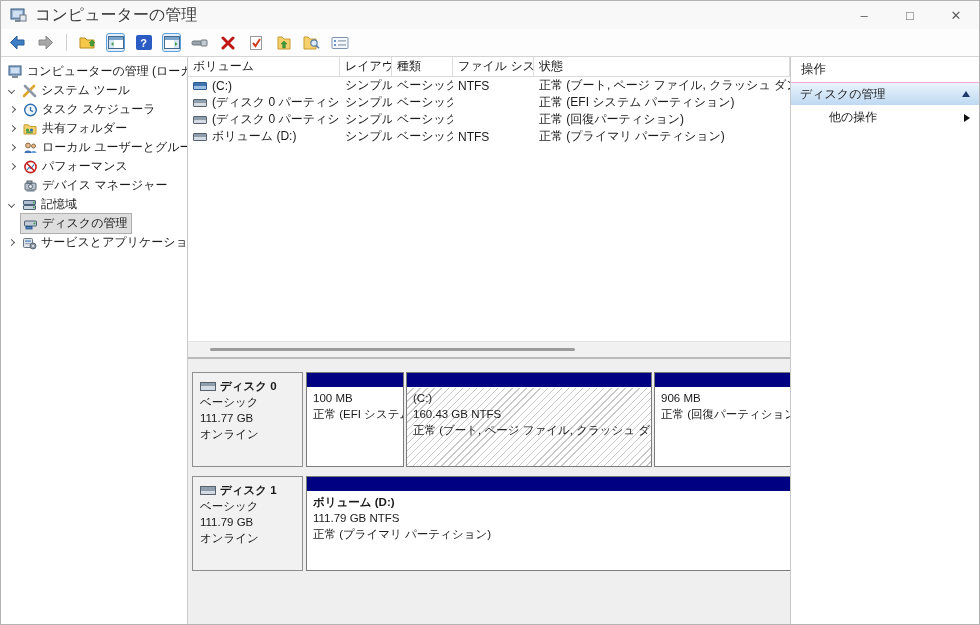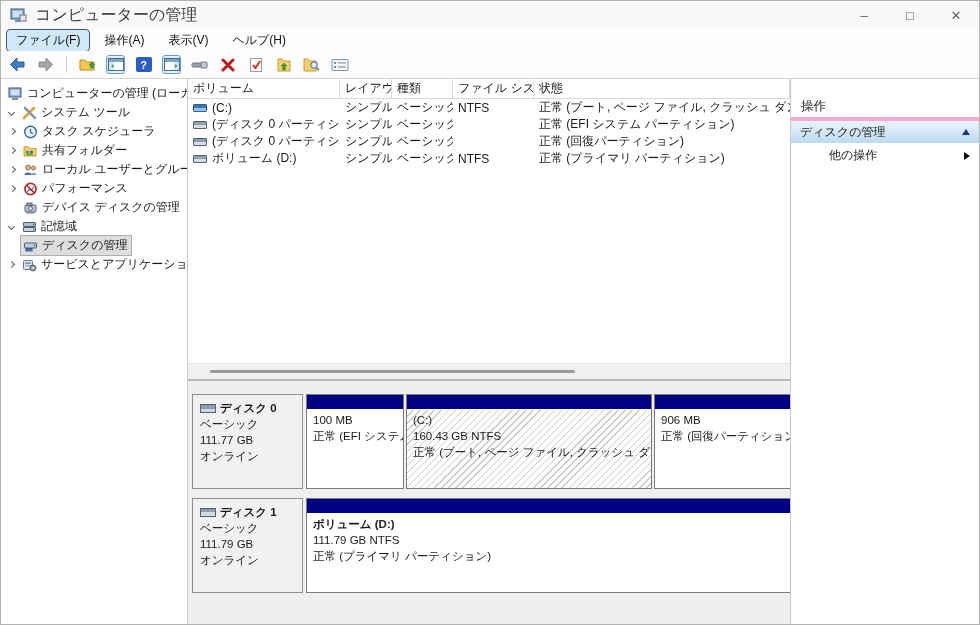--- a/index.html
+++ b/index.html
@@ -66,21 +66,21 @@
   .dl-name { font-weight:bold; display:flex; align-items:center; gap:4px; }
   .dicon { width:16px; height:9px; flex:none; border:1px solid #55616e; background:linear-gradient(180deg,#8f9ead 0 50%,#d4dbe2 50%); }
   .parts { flex:1; display:flex; }
   .partition { border:1px solid #7b7b7b; background:#fff; display:flex; flex-direction:column; margin-right:2px; overflow:hidden; }
   .part-head { height:15px; flex:none; background:#000082; border-bottom:1px solid #fff; }
   .part-body { flex:1; padding:2px 6px; font-size:11.5px; line-height:16px; white-space:nowrap; overflow:hidden; }
   .part-body.hatch { background:repeating-linear-gradient(135deg,#ffffff 0 4px,#c9c9c9 4px 5px); }
   .pname.bold { font-weight:bold; }
 
   
-  .action-header { height:26px; flex:none; display:flex; align-items:center; padding-left:10px; border-bottom:4px solid #f9a8d4; font-size:12.5px; margin-top:16px; }
+  .action-header { height:26px; flex:none; display:flex; align-items:center; padding-left:10px; border-bottom:1px solid #f9a8d4; font-size:12.5px; margin-top:0; }
   .action-band { height:23px; flex:none; display:flex; align-items:center; padding:0 9px; background:linear-gradient(180deg,#eaf4fc 0%,#bed9f2 100%); border-bottom:1px solid #fff; }
   .band-arrow { margin-left:auto; width:0; height:0; border-left:4px solid transparent; border-right:4px solid transparent; border-bottom:6px solid #1d3a6e; }
   .action-more { height:23px; flex:none; display:flex; align-items:center; padding-left:38px;gap:25px; }
   .more-arrow { margin-left:auto; margin-right:9px; width:0; height:0; border-top:4px solid transparent; border-bottom:4px solid transparent; border-left:6px solid #111; }
 </style>
 </head>
 <body>
 
 <div class="window">
 
@@ -92,26 +92,20 @@
       <rect x="10" y="7" width="6" height="6" fill="#e4e9ef" stroke="#6a7684"></rect>
     </svg>
     <span class="title-text">コンピューターの管理</span>
     <div class="win-controls">
       <div class="win-btn">–</div>
       <div class="win-btn">□</div>
       <div class="win-btn">✕</div>
     </div>
   </div>
 
-  <div class="menubar">
-    <span class="menu-item hl">ファイル(F)</span>
-    <span class="menu-item">操作(A)</span>
-    <span class="menu-item">表示(V)</span>
-    <span class="menu-item">ヘルプ(H)</span>
-  </div>
 
   <div class="toolbar">
     <span class="tb-ic">
       <svg width="17" height="15" viewBox="0 0 17 15">
           <path d="M8 1 L1.5 7.5 L8 14 V10 H15 V5 H8 Z" fill="#3c7fc6" stroke="#2a5d94"></path>
         </svg>
     </span>
     <span class="tb-ic">
       <svg width="17" height="15" viewBox="0 0 17 15">
           <path d="M9 1 L15.5 7.5 L9 14 V10 H2 V5 H9 Z" fill="#a7a7a7" stroke="#8a8a8a"></path>
@@ -272,21 +266,21 @@
 
       <div class="ti lv2">
         <span class="chev"></span>
         <span class="node">
             <svg class="tic" viewBox="0 0 15 14">
               <rect x="2" y="4" width="11" height="7" rx="1" fill="#b9c2cc" stroke="#5d6a77"></rect>
               <rect x="4" y="2" width="5" height="2.5" fill="#8e99a5" stroke="#5d6a77"></rect>
               <circle cx="7.5" cy="7.5" r="2" fill="#dfe5eb" stroke="#5d6a77"></circle>
               <rect x="3.5" y="11" width="8" height="1.6" fill="#7f8b98"></rect>
             </svg>
-            <span>デバイス ディスクの管理</span>
+            <span>デバイス マネージャー</span>
           </span>
       </div>
 
       <div class="ti lv1">
         <span class="chev">
             <i class="d"></i>
           </span>
         <span class="node">
             <svg class="tic" viewBox="0 0 15 14">
               <rect x="1.5" y="2.5" width="12" height="4" rx="0.5" fill="#aebdd0" stroke="#4c6078"></rect>

